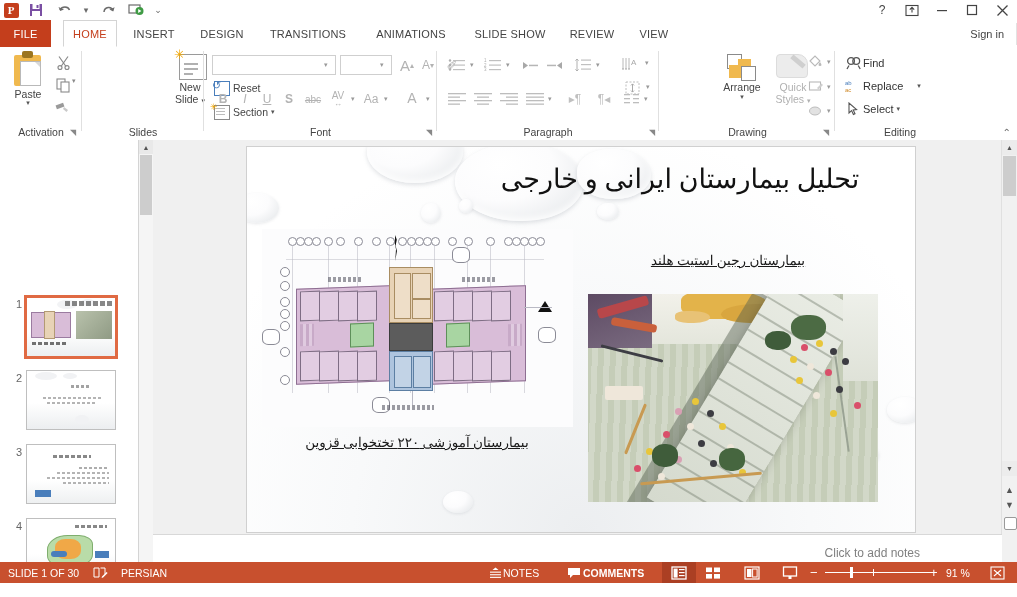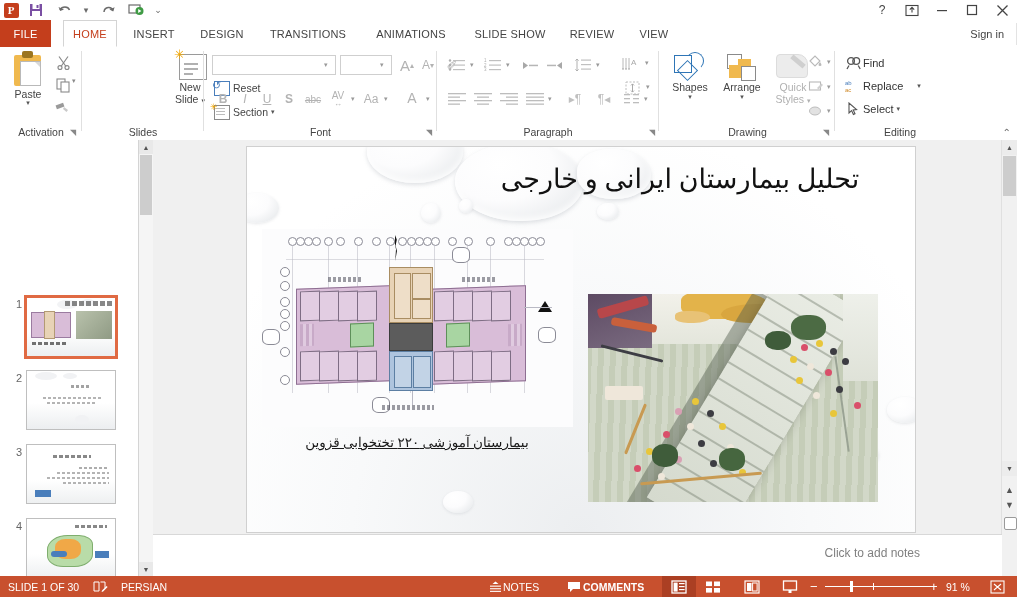--- a/index.html
+++ b/index.html
@@ -167,21 +167,21 @@
   .stage-sb .bar{position:absolute;left:1px;top:16px;width:13px;height:40px;background:#cdcdcd;}
   .stage-sb .prev{position:absolute;left:3px;top:345px;font-size:9px;color:#555;}
   .stage-sb .next{position:absolute;left:3px;top:360px;font-size:9px;color:#555;}
   .stage-sb .sel2{position:absolute;left:2px;top:377px;width:11px;height:11px;border:1px solid #9a9a9a;background:#fff;border-radius:2px;}
 
   
   .notespane{position:absolute;left:153px;right:15px;bottom:21px;height:41px;background:#fff;border-top:1px solid #d8d8d8;}
   .notes-text{position:absolute;right:82px;top:11px;font-size:12px;color:#808080;}
 
   
-  .status{position:absolute;left:0;bottom:0;width:1017px;height:21px;background:#c8502e;color:#fff;font-size:10.5px;}
+  .status{position:absolute;left:0;bottom:14px;width:1017px;height:21px;background:#c8502e;color:#fff;font-size:10.5px;}
   .st{position:absolute;top:0;height:21px;display:flex;align-items:center;}
   .st-ico{display:flex;align-items:center;justify-content:center;}
   .viewbtn{position:absolute;top:0;width:34px;height:21px;display:flex;align-items:center;justify-content:center;}
   .viewbtn.active{background:#ab3f23;}
   .zoomline{position:absolute;top:10px;height:1px;background:#fff;}
   .zoomhandle{position:absolute;top:5px;width:2.5px;height:11px;background:#fff;}
   .ztick{position:absolute;top:7px;width:1px;height:7px;background:#fff;}
 </style>
 </head>
 <body>
@@ -495,29 +495,20 @@
       <div class="pbtn" style="left:0px;top:30px;width:26px;height:22px;">
         <svg width="20" height="16" viewBox="0 0 20 16">
             <rect x="3" y="2" width="13" height="12" fill="none" stroke="#bdbdbd" stroke-width="1" stroke-dasharray="2 1.5"></rect>
             <path d="M9.5 4 L9.5 12 M8 5.4 L9.5 3.9 L11 5.4 M8 10.6 L9.5 12.1 L11 10.6" stroke="#a8a8a8" stroke-width="1" fill="none"></path>
           </svg>
       </div>
       <div class="fbx-car" style="left:26px;top:36px;">▾</div>
     </div>
 
     <div class="grp" style="left:660px;width:175px;">
-      <div class="dbig" style="left:4px;width:52px;">
-        <div class="shapes-ico">
-            <div class="sh-sq"></div>
-            <div class="sh-moon"></div>
-            <div class="sh-dia"></div>
-          </div>
-        <div class="lbl">Shapes</div>
-        <div class="car">▾</div>
-      </div>
       <div class="dbig" style="left:56px;width:52px;">
         <div class="arr-ico">
             <div class="ar-a"></div>
             <div class="ar-b"></div>
             <div class="ar-c"></div>
             <div class="ar-d"></div>
           </div>
         <div class="lbl">Arrange</div>
         <div class="car">▾</div>
       </div>
@@ -654,20 +645,21 @@
       <div class="bubble soft" style="left:-12px;top:46px;width:44px;height:30px;"></div>
       <div class="bubble soft" style="left:174px;top:56px;width:20px;height:20px;"></div>
       <div class="bubble soft" style="left:212px;top:52px;width:14px;height:14px;"></div>
       <div class="bubble soft" style="left:350px;top:56px;width:22px;height:17px;"></div>
       <div class="bubble soft" style="left:196px;top:344px;width:30px;height:22px;"></div>
       <div class="bubble soft" style="left:640px;top:250px;width:36px;height:26px;"></div>
       <div class="bubble soft" style="left:612px;top:300px;width:20px;height:16px;"></div>
 
       <div class="slide-title">تحلیل بیمارستان ایرانی و خارجی</div>
 
+      <div class="cap cap-top">بیمارستان رجین استیت هلند</div>
 
       <div class="plan">
 
         <div class="pbub" style="left:26px;top:8px;width:7px;height:7px;"></div>
         <div class="pbub" style="left:34px;top:8px;width:7px;height:7px;"></div>
         <div class="pbub" style="left:42px;top:8px;width:7px;height:7px;"></div>
         <div class="pbub" style="left:50px;top:8px;width:7px;height:7px;"></div>
         <div class="pbub" style="left:62px;top:8px;width:7px;height:7px;"></div>
         <div class="pbub" style="left:74px;top:8px;width:7px;height:7px;"></div>
         <div class="pbub" style="left:92px;top:8px;width:7px;height:7px;"></div>

